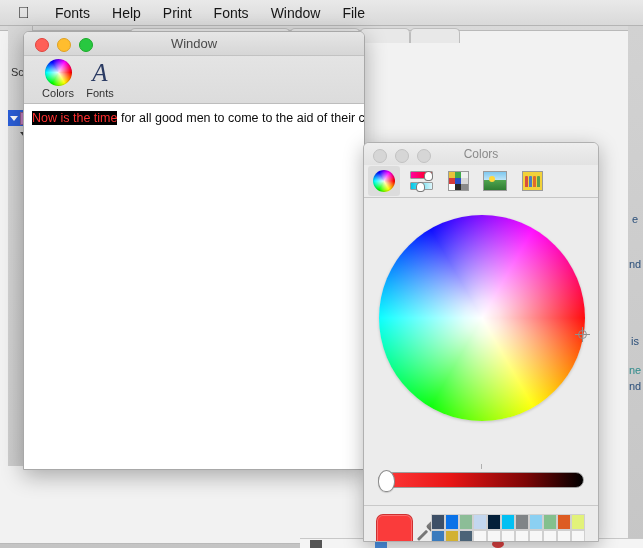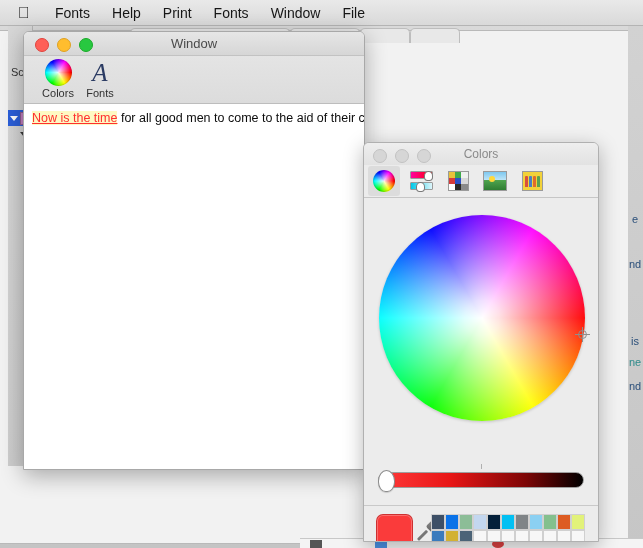--- a/index.html
+++ b/index.html
@@ -166,22 +166,21 @@
     background: #ffffff;
     padding: 6px 8px;
     box-sizing: border-box;
   }
   .doc-text {
     font-size: 12.5px; color: #0c0c0c; line-height: 16px;
     white-space: nowrap;
   }
   .doc-text .sel {
     color: #ff2f2f;
-    background: #fef9c3;
-    text-decoration: underline;
+    background: #000000;
   }
 
   
   .colors-panel {
     position: absolute; left: 363px; top: 142px;
     width: 234px; height: 398px;
     background: #ececec;
     border: 1px solid #b0b0b0;
     border-radius: 6px 6px 0 0;
     box-shadow: 0 5px 20px rgba(0,0,0,0.28);
@@ -349,21 +348,21 @@
       <div class="tri" style="position:absolute; left:2px; top:6px; border-top-color:#ffffff;"></div>
       <div style="position:absolute; left:12px; top:2px; width:11px; height:11px; background:#c07fc0; border:1px solid #8f5a8f;"></div>
     </div>
     <div class="tri" style="position:absolute; left:12px; top:106px;"></div>
   </div>
 
   <div class="bg-right-col"></div>
   <div class="bg-right-text" style="left:632px; top:213px;">e</div>
   <div class="bg-right-text" style="left:629px; top:258px;">nd</div>
   <div class="bg-right-text" style="left:631px; top:335px;">is</div>
-  <div class="bg-right-text" style="left:629px; top:356px; color:#2e8b8b;">ne</div>
+  <div class="bg-right-text" style="left:629px; top:364px; color:#2e8b8b;">ne</div>
   <div class="bg-right-text" style="left:629px; top:380px;">nd</div>
 
   <div class="bg-bottom-bar"></div>
   <div class="bg-bottom-icon" style="left:310px; background:#555;"></div>
   <div class="bg-bottom-icon" style="left:375px; background:#4a90e2;"></div>
   <div class="bg-bottom-icon" style="left:492px; background:#d94040; border-radius:50%;"></div>
 
   <div class="menubar">
     <div class="apple-logo"></div>
     <div class="menu-item">Fonts</div>

